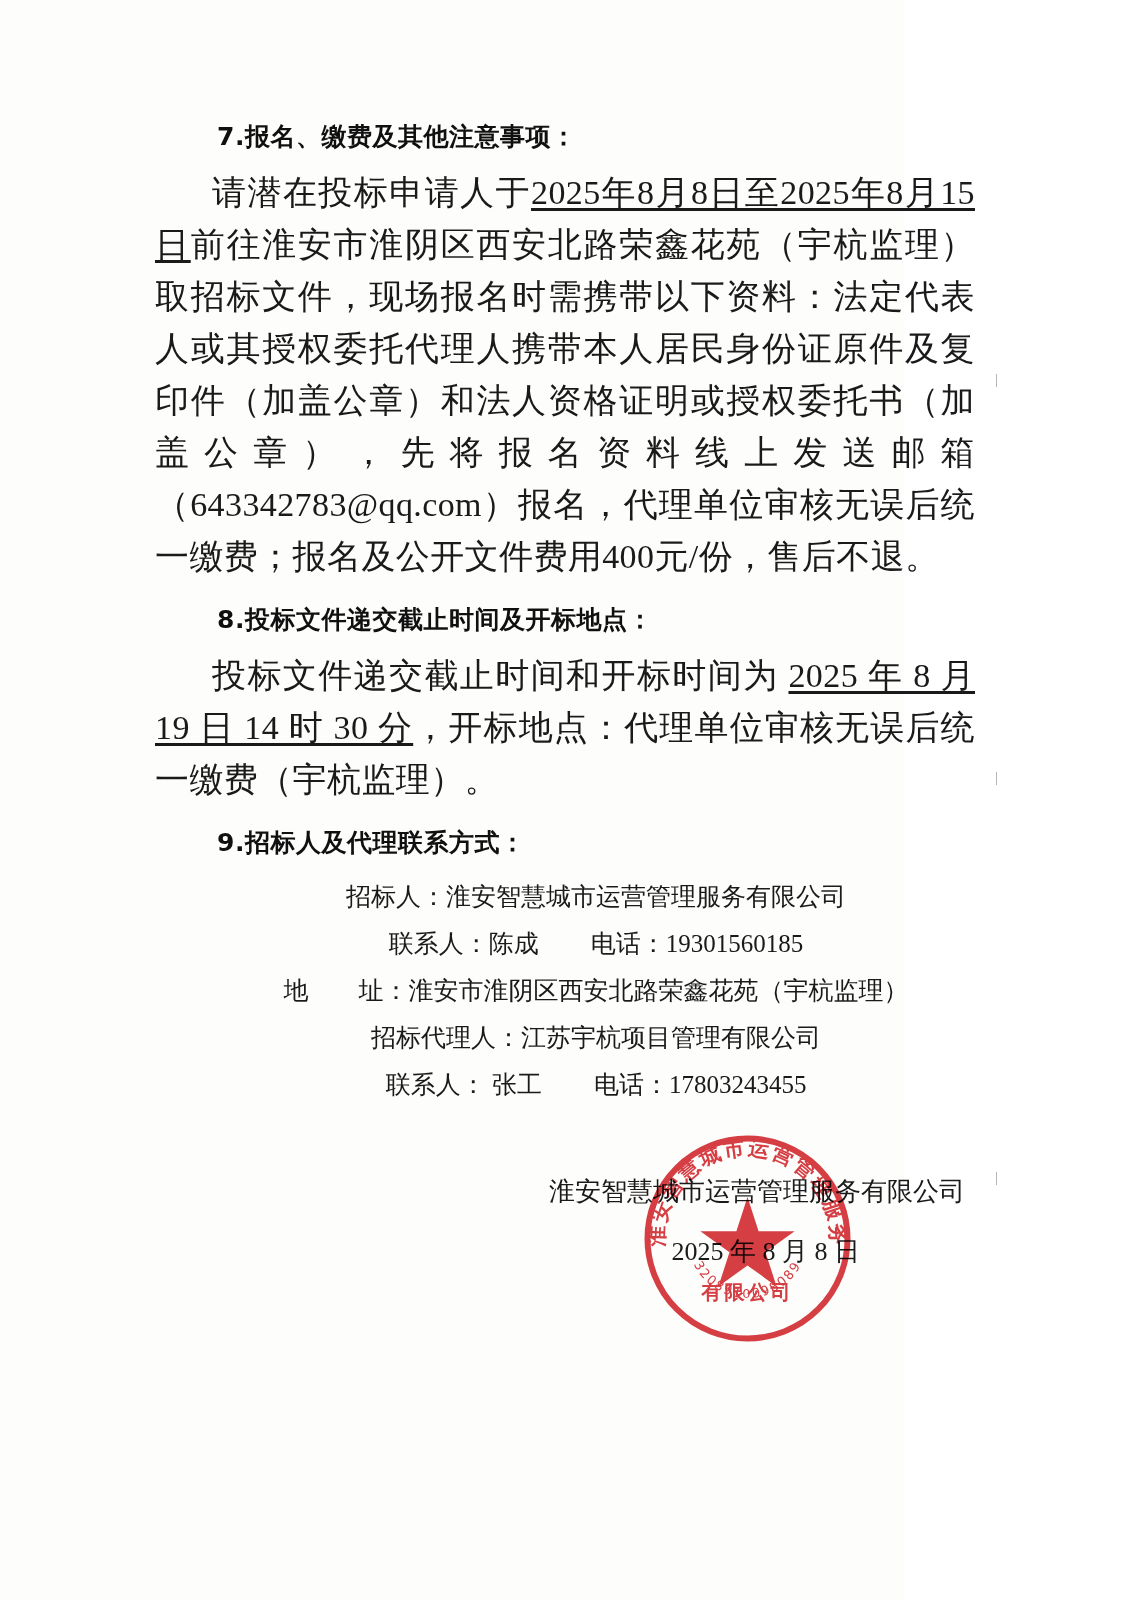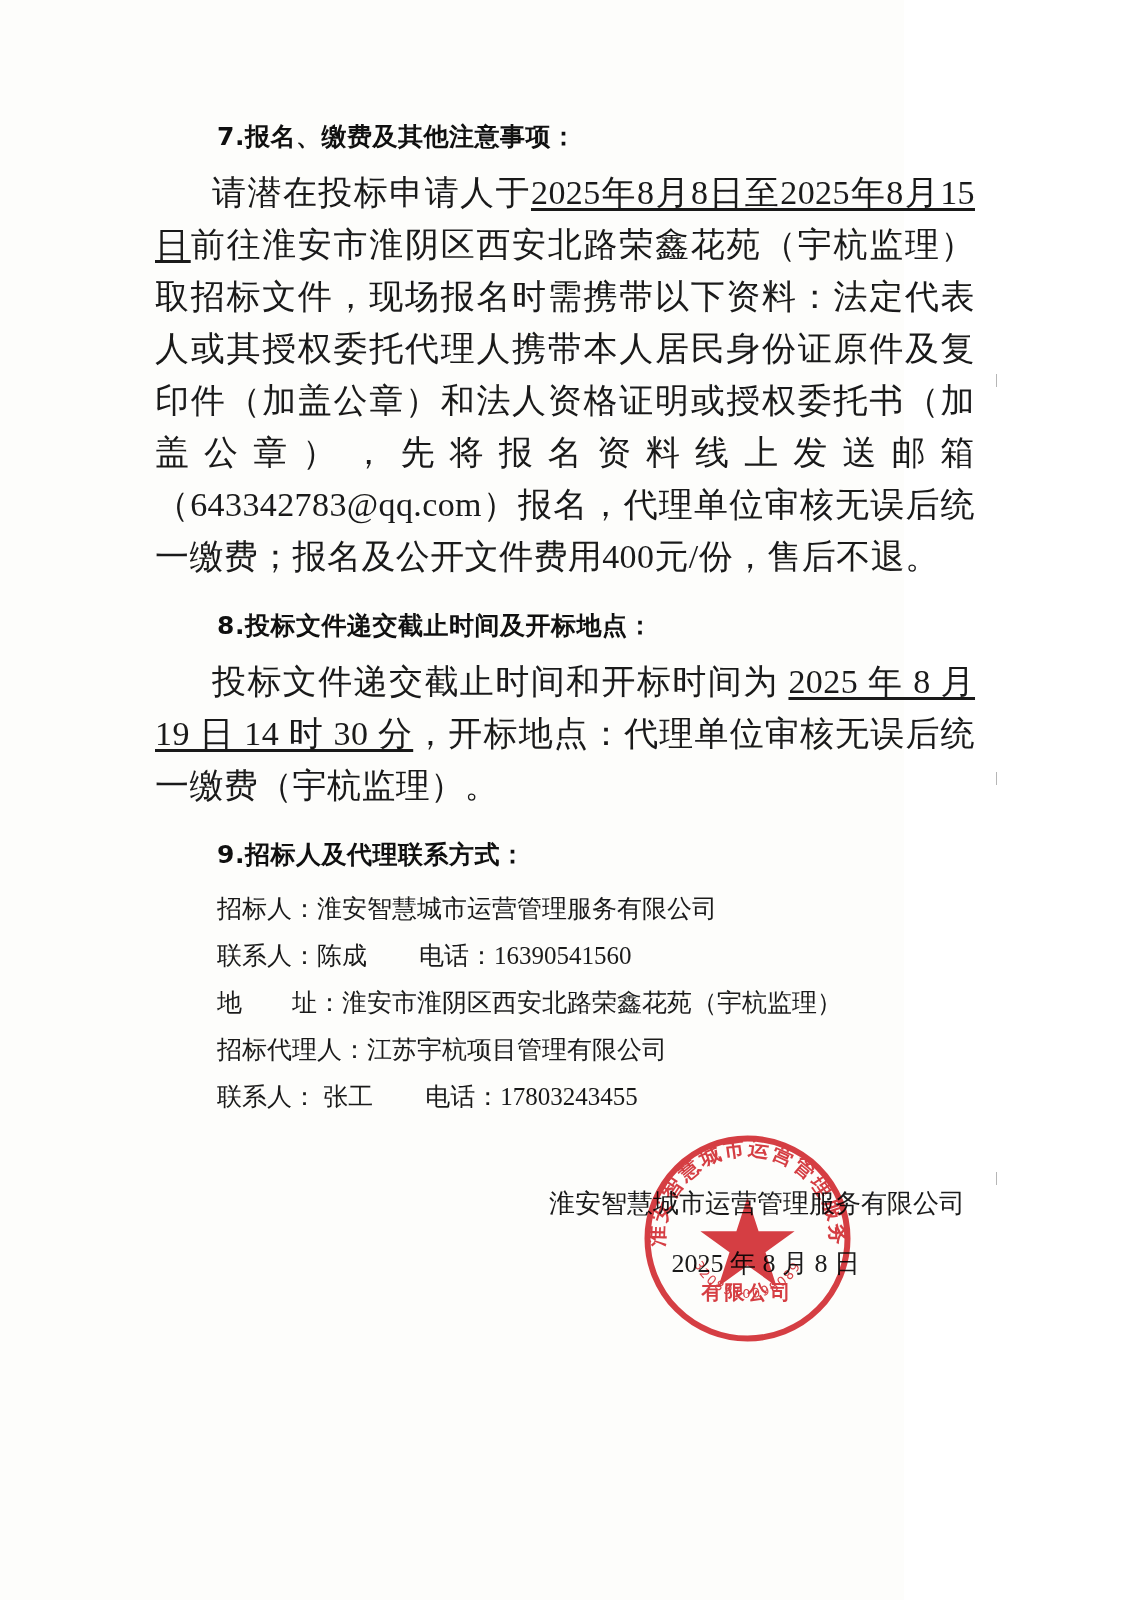--- a/index.html
+++ b/index.html
@@ -30,39 +30,39 @@
   }
   .sec-head {
     font-family: "DejaVu Sans", sans-serif;
     font-weight: bold;
     font-size: 25px;
     letter-spacing: 0.5px;
     margin: 0 0 14px 0;
     padding-left: 62px;
     color: #101010;
   }
-  .sec-head.tight { margin-top: 26px; }
+  .sec-head.tight { margin-top: 20px; }
   .para {
     font-size: 34px;
     line-height: 52px;
     text-align: justify;
     text-justify: inter-ideograph;
     margin: 0 0 6px 0;
     letter-spacing: 0.4px;
   }
   .para .indent { display: inline-block; width: 56px; }
   .u { text-decoration: underline; text-underline-offset: 4px; }
   .latin { font-family: "Liberation Serif", serif; }
   .contact-block {
     margin-top: 10px;
     font-size: 25px;
     line-height: 47px;
     padding-left: 62px;
   }
-  .contact-row { white-space: pre; }
+  .contact-row { white-space: pre; text-align: center; }
   .gapsp { display: inline-block; width: 52px; }
   .sign-block {
     margin-top: 54px;
     text-align: right;
     padding-right: 10px;
     font-size: 26px;
     line-height: 60px;
     position: relative;
     z-index: 1;
   }
@@ -96,21 +96,21 @@
     <div class="sec-head">7.报名、缴费及其他注意事项：</div>
     <p class="para"><span class="indent"></span><span>请潜在投标申请人于</span><span class="u latin">2025年8月8日至2025年8月15日</span><span>前往淮安市淮阴区西安北路荣鑫花苑（宇杭监理）取招标文件，现场报名时需携带以下资料：法定代表人或其授权委托代理人携带本人居民身份证原件及复印件（加盖公章）和法人资格证明或授权委托书（加盖公章），先将报名资料线上发送邮箱（643342783@qq.com）报名，代理单位审核无误后统一缴费；报名及公开文件费用400元/份，售后不退。</span></p>
 
     <div class="sec-head tight">8.投标文件递交截止时间及开标地点：</div>
     <p class="para"><span class="indent"></span><span>投标文件递交截止时间和开标时间为 </span><span class="u">2025 年 8 月 19 日 14 时 30 分</span><span>，开标地点：代理单位审核无误后统一缴费（宇杭监理）。</span></p>
 
     <div class="sec-head tight">9.招标人及代理联系方式：</div>
 
     <div class="contact-block">
       <div class="contact-row"><span>招标人：</span><span>淮安智慧城市运营管理服务有限公司</span></div>
-      <div class="contact-row"><span>联系人：陈成</span><span class="gapsp"></span><span>电话：16390541560</span></div>
+      <div class="contact-row"><span>联系人：陈成</span><span class="gapsp"></span><span>电话：19301560185</span></div>
       <div class="contact-row"><span>地　　址：</span><span>淮安市淮阴区西安北路荣鑫花苑（宇杭监理）</span></div>
       <div class="contact-row"><span>招标代理人：</span><span>江苏宇杭项目管理有限公司</span></div>
       <div class="contact-row"><span>联系人： 张工</span><span class="gapsp"></span><span>电话：17803243455</span></div>
     </div>
 
     <div class="sign-block">
       <div>淮安智慧城市运营管理服务有限公司</div>
       <div class="sign-line2">2025 年 8 月 8 日</div>
     </div>
 

